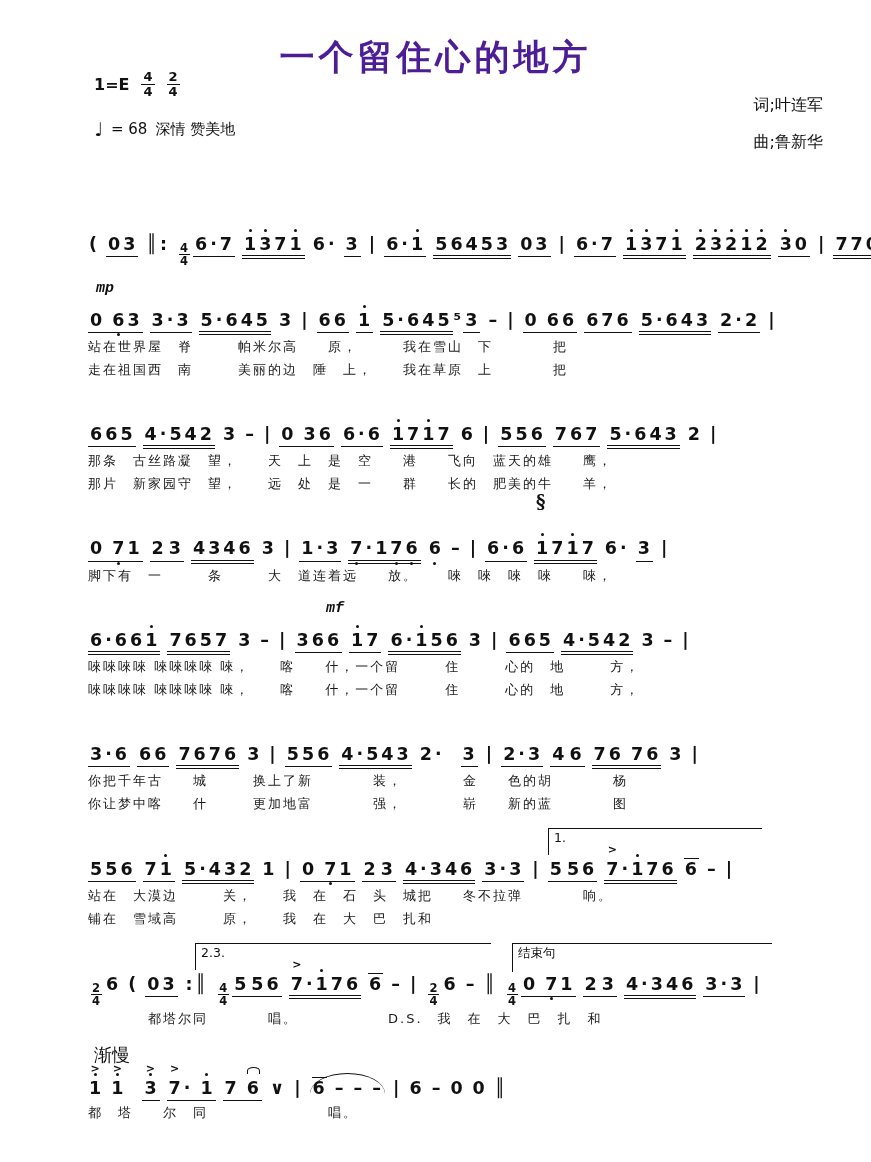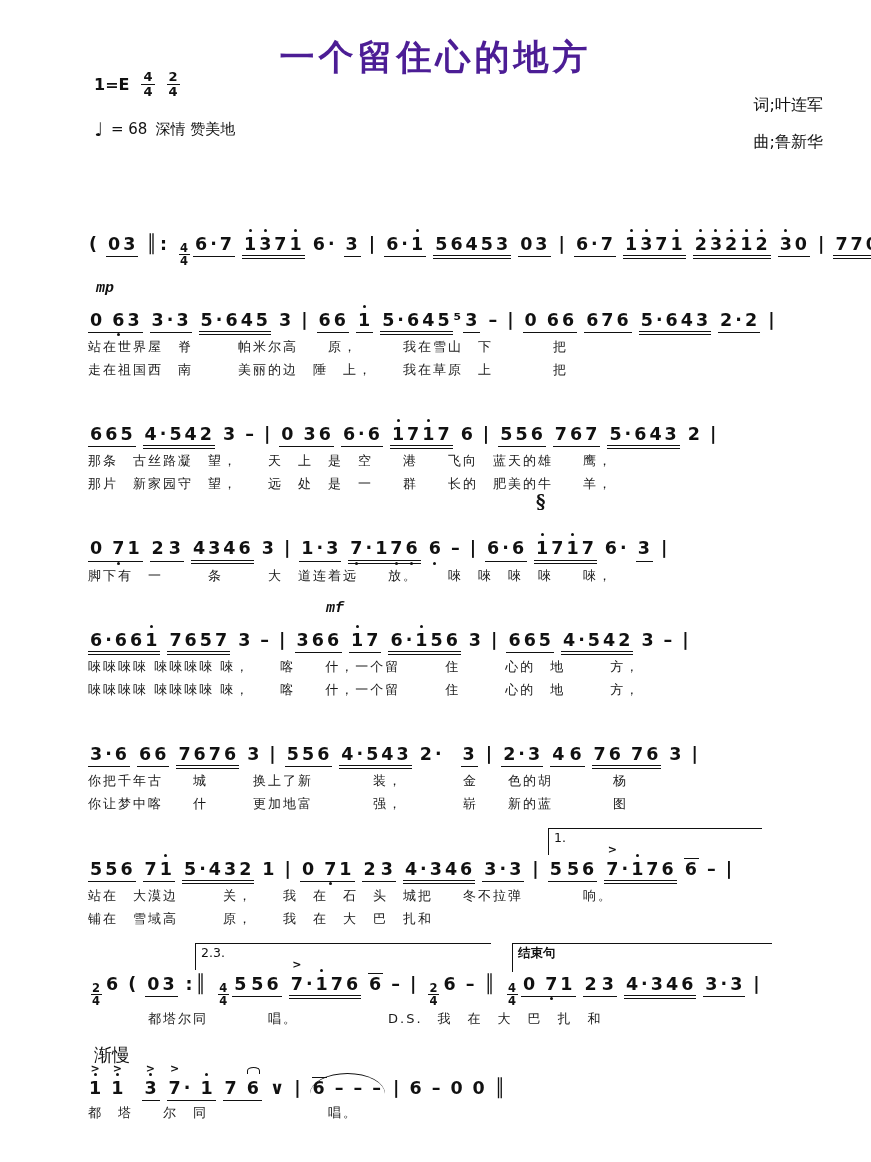--- a/index.html
+++ b/index.html
@@ -111,21 +111,21 @@
         <div class="lyrics">你让梦中喀　　什　　　更加地富　　　　强，　　　　崭　　新的蓝　　　　图</div>
       </div>
       <div class="system">
         <span class="mark volta" style="left: 460px; width: 214px;">1.</span>
         <div class="notation"><span class="g1"><span class="n">5</span><span class="n">5</span><span class="n">6</span></span><span class="sp"></span><span class="g1"><span class="n">7</span><span class="n ua">1</span></span><span class="sp"></span><span class="g2"><span class="n">5</span><span class="n">·</span><span class="n">4</span><span class="n">3</span><span class="n">2</span></span><span class="sp"></span><span class="n">1</span><span class="sp"></span><span class="n">|</span><span class="sp"></span><span class="g1"><span class="n">0</span><span class="sp"></span><span class="n ub">7</span><span class="n">1</span></span><span class="sp"></span><span class="g1"><span class="n">2</span></span><span class="g1"><span class="n">3</span></span><span class="sp"></span><span class="g2"><span class="n">4</span><span class="n">·</span><span class="n">3</span><span class="n">4</span><span class="n">6</span></span><span class="sp"></span><span class="g1"><span class="n">3</span><span class="n">·</span><span class="n">3</span></span><span class="sp"></span><span class="n">|</span><span class="sp"></span><span class="g1"><span class="n">5</span></span><span class="g1"><span class="n">5</span><span class="n">6</span></span><span class="sp"></span><span class="g2"><span class="n acc">7</span><span class="n">·</span><span class="n ua">1</span><span class="n">7</span><span class="n">6</span></span><span class="sp"></span><span class="n ov">6</span><span class="sp"></span><span class="n">–</span><span class="sp"></span><span class="n">|</span></div>
         <div class="lyrics">站在　大漠边　　　关，　　我　在　石　头　城把　　冬不拉弹　　　　响。</div>
         <div class="lyrics">铺在　雪域高　　　原，　　我　在　大　巴　扎和</div>
       </div>
       <div class="system">
         <span class="mark volta" style="left: 107px; width: 296px;">2.3.</span>
-        <span class="mark volta" style="left: 424px; width: 260px; font-weight: bold;">结束句</span>
+        <span class="mark volta" style="left: 424px; width: 260px;">结束句</span>
         <div class="notation"><span class="ts">
             <span>2</span>
             <span>4</span>
           </span><span class="n">6</span><span class="sp"></span><span class="n">(</span><span class="sp"></span><span class="g1"><span class="n">0</span><span class="n">3</span></span><span class="sp"></span><span class="n">:</span><span class="n">║</span><span class="sp"></span><span class="ts">
             <span>4</span>
             <span>4</span>
           </span><span class="g1"><span class="n">5</span></span><span class="g1"><span class="n">5</span><span class="n">6</span></span><span class="sp"></span><span class="g2"><span class="n acc">7</span><span class="n">·</span><span class="n ua">1</span><span class="n">7</span><span class="n">6</span></span><span class="sp"></span><span class="n ov">6</span><span class="sp"></span><span class="n">–</span><span class="sp"></span><span class="n">|</span><span class="sp"></span><span class="ts">
             <span>2</span>
             <span>4</span>
           </span><span class="n">6</span><span class="sp"></span><span class="n">–</span><span class="sp"></span><span class="n">║</span><span class="sp"></span><span class="ts">

